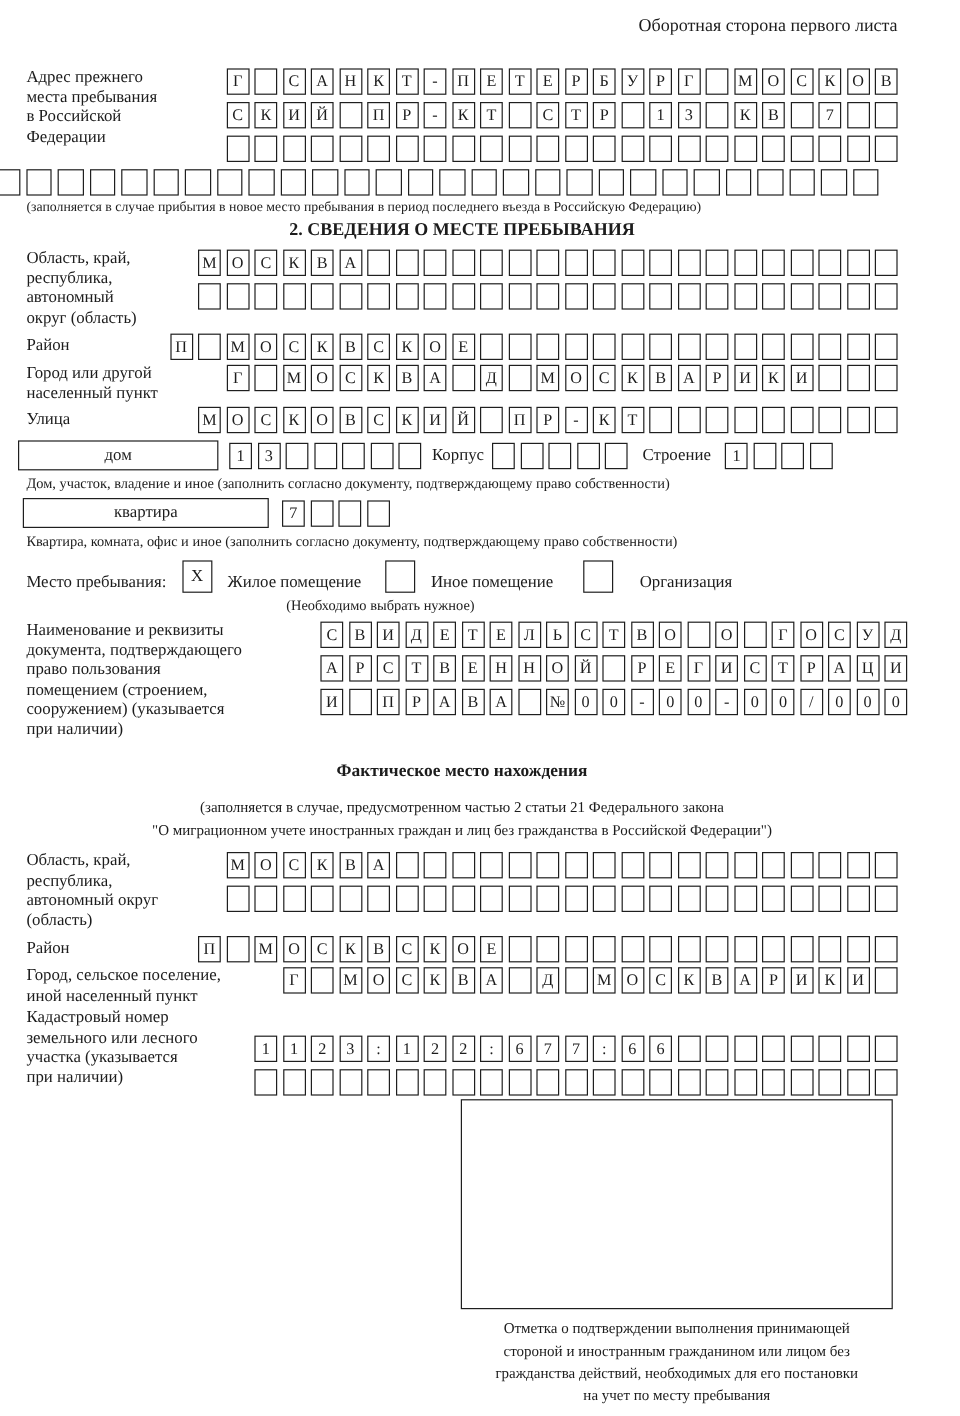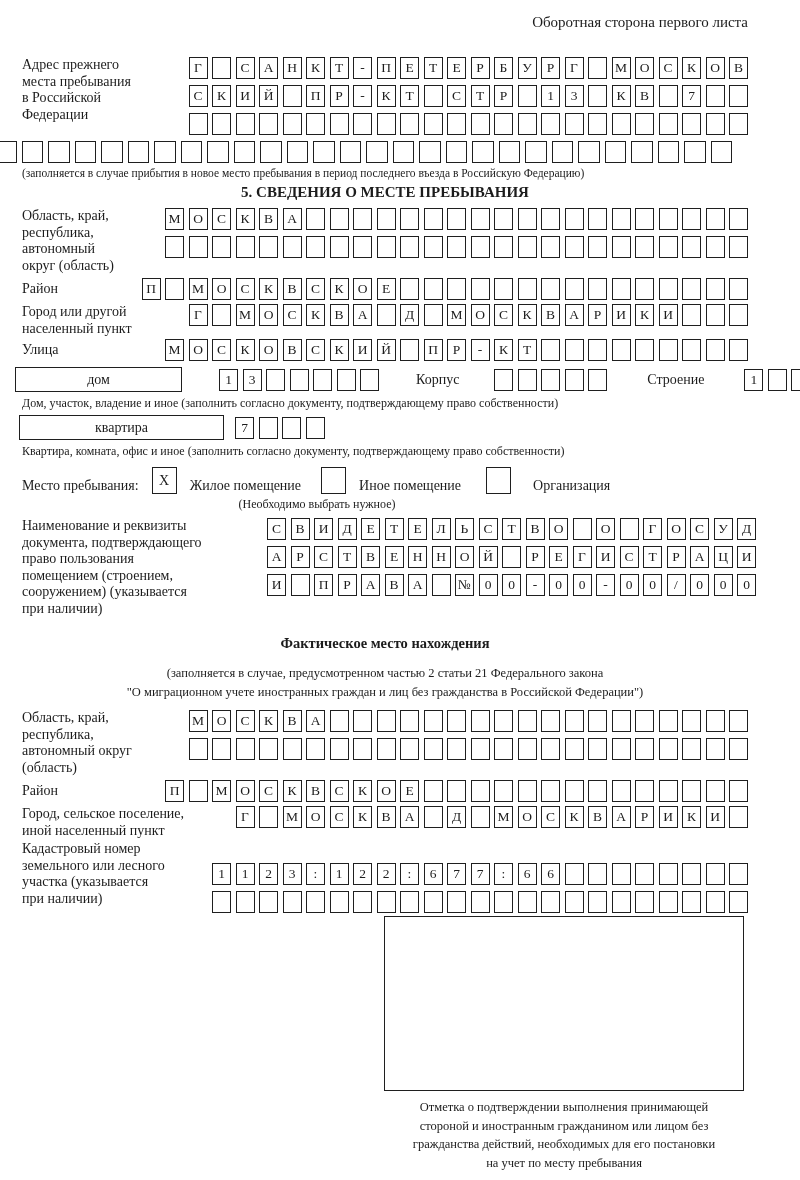--- a/index.html
+++ b/index.html
@@ -170,21 +170,21 @@
       <span class="cell"></span>
       <span class="cell"></span>
       <span class="cell"></span>
       <span class="cell"></span>
       <span class="cell"></span>
       <span class="cell"></span>
       <span class="cell"></span>
     </div>
   <div class="note mt4">(заполняется в случае прибытия в новое место пребывания в период последнего въезда в Российскую Федерацию)</div>
 
-  <div class="sec-header">5. СВЕДЕНИЯ О МЕСТЕ ПРЕБЫВАНИЯ</div>
+  <div class="sec-header">2. СВЕДЕНИЯ О МЕСТЕ ПРЕБЫВАНИЯ</div>
 
   <div class="field">
     <div class="label" style="width:110px;">
         <div>Область, край,</div>
         <div>республика,</div>
         <div>автономный</div>
         <div>округ (область)</div>
       </div>
     <div class="rowscol">
       <div class="cellrow">
@@ -339,21 +339,21 @@
           <span class="cell"></span>
           <span class="cell"></span>
           <span class="cell"></span>
           <span class="cell"></span>
           <span class="cell"></span>
           <span class="cell"></span>
         </div>
     </div>
   </div>
 
-  <div class="inline-row mt6" style="margin-left:-7px;gap:28px;">
+  <div class="inline-row mt6" style="margin-left:-7px;">
     <div class="bigbox" style="width:167px;">дом</div>
     <div class="cellrow" style="margin-left:9px;">
         <span class="cell">1</span>
         <span class="cell">3</span>
         <span class="cell"></span>
         <span class="cell"></span>
         <span class="cell"></span>
         <span class="cell"></span>
         <span class="cell"></span>
       </div>

